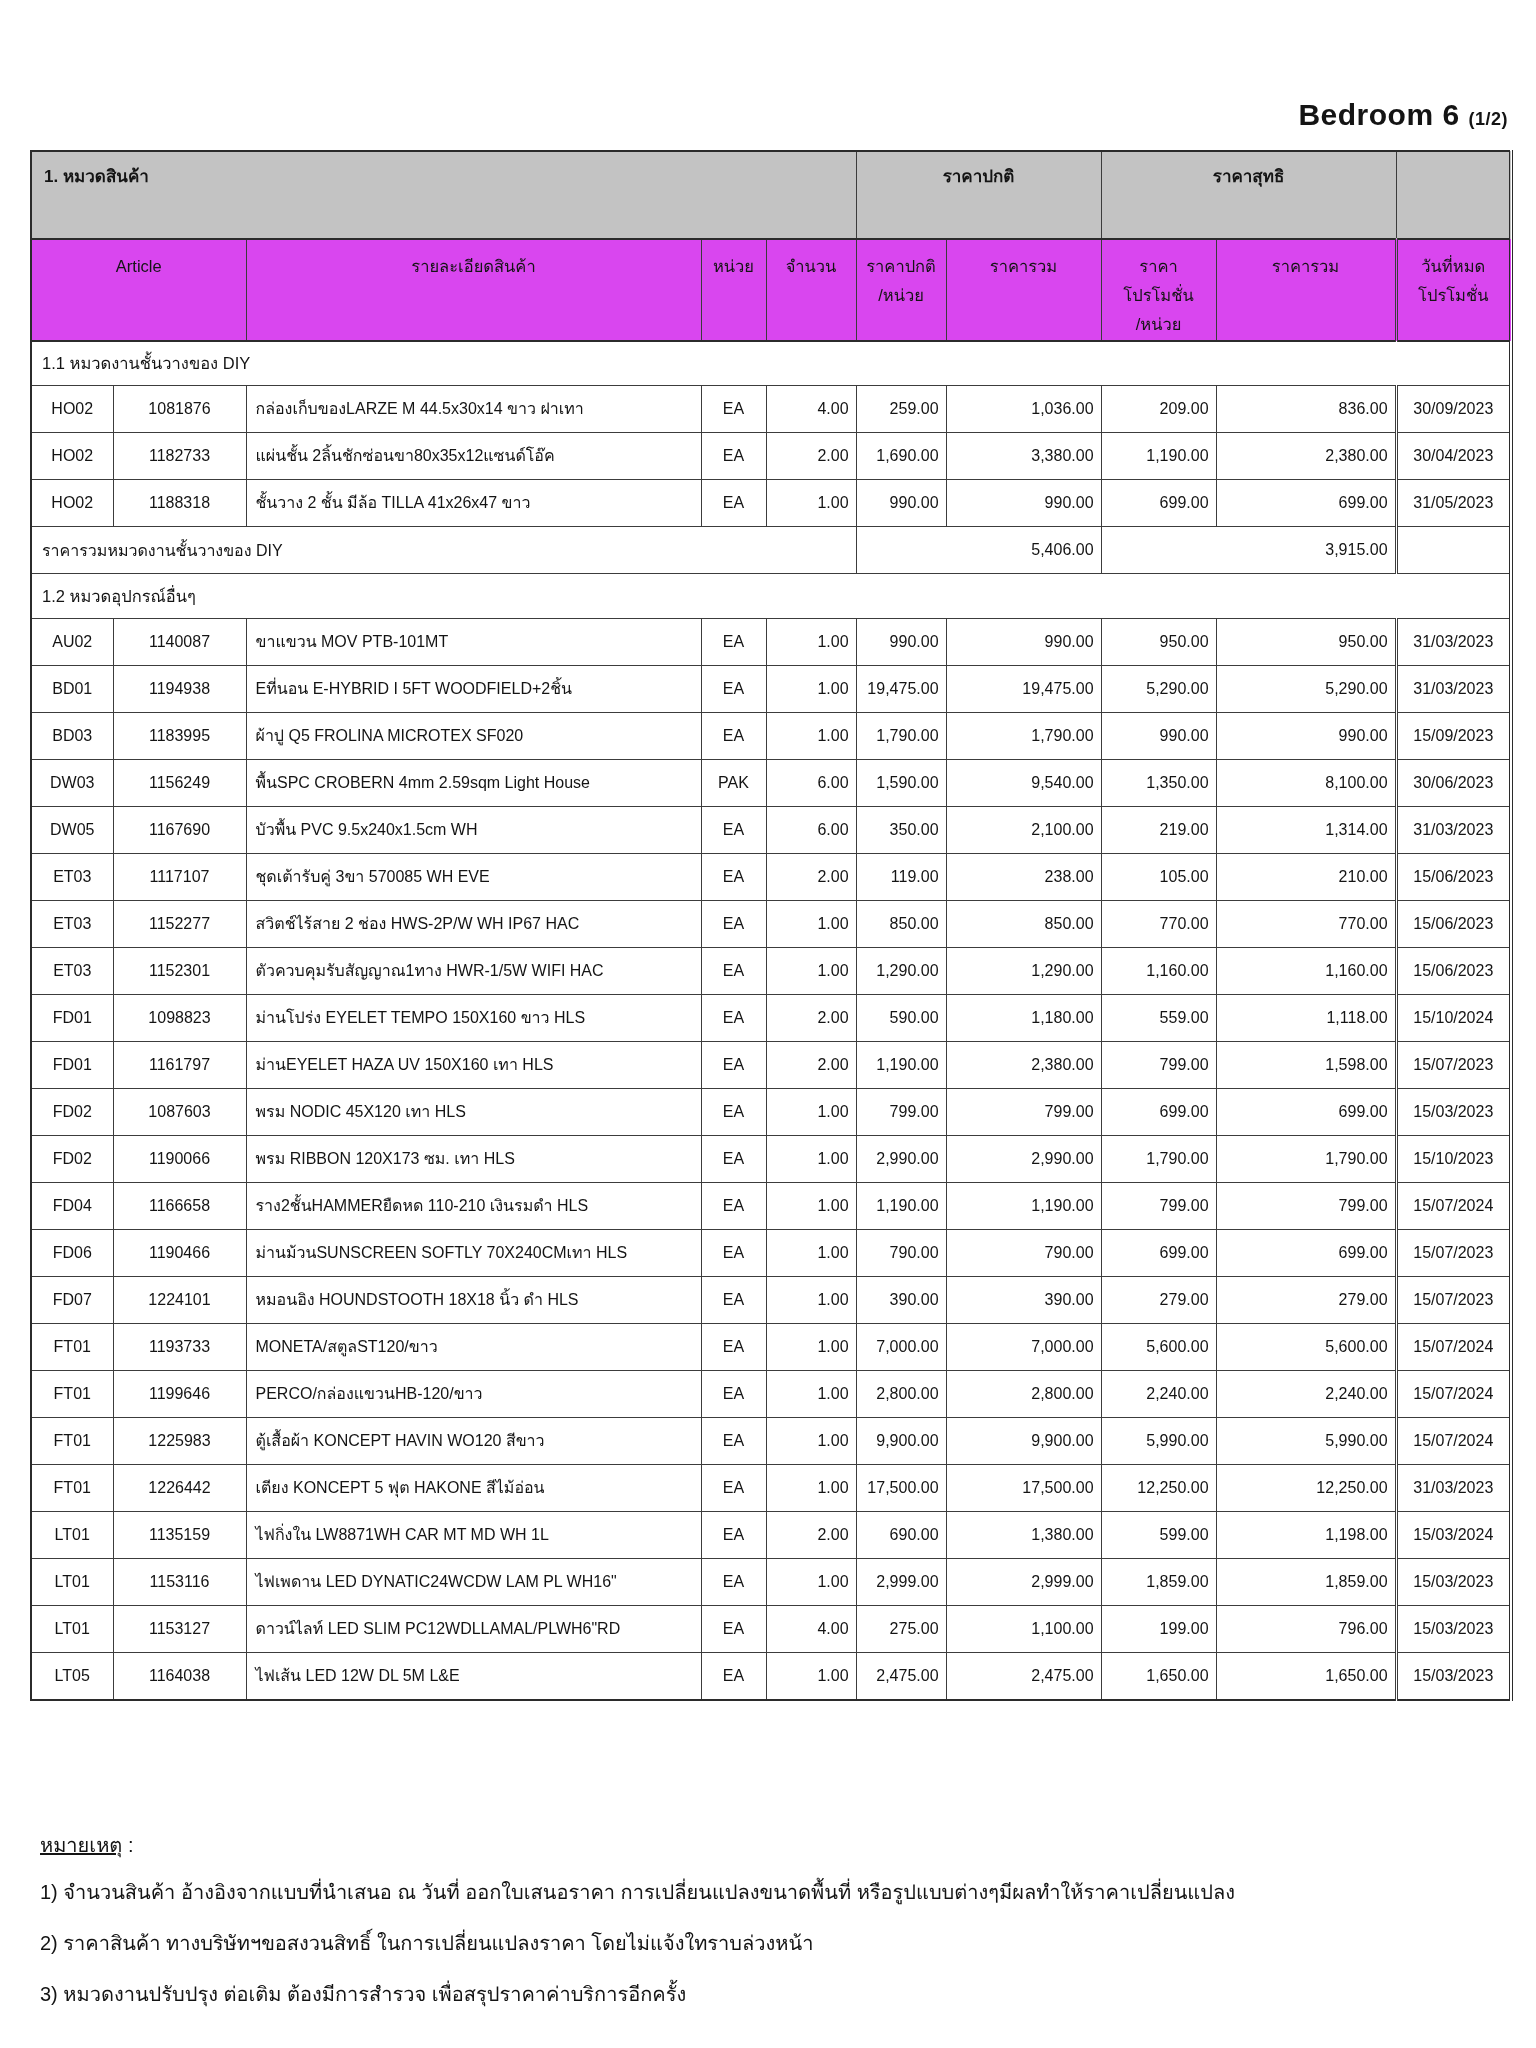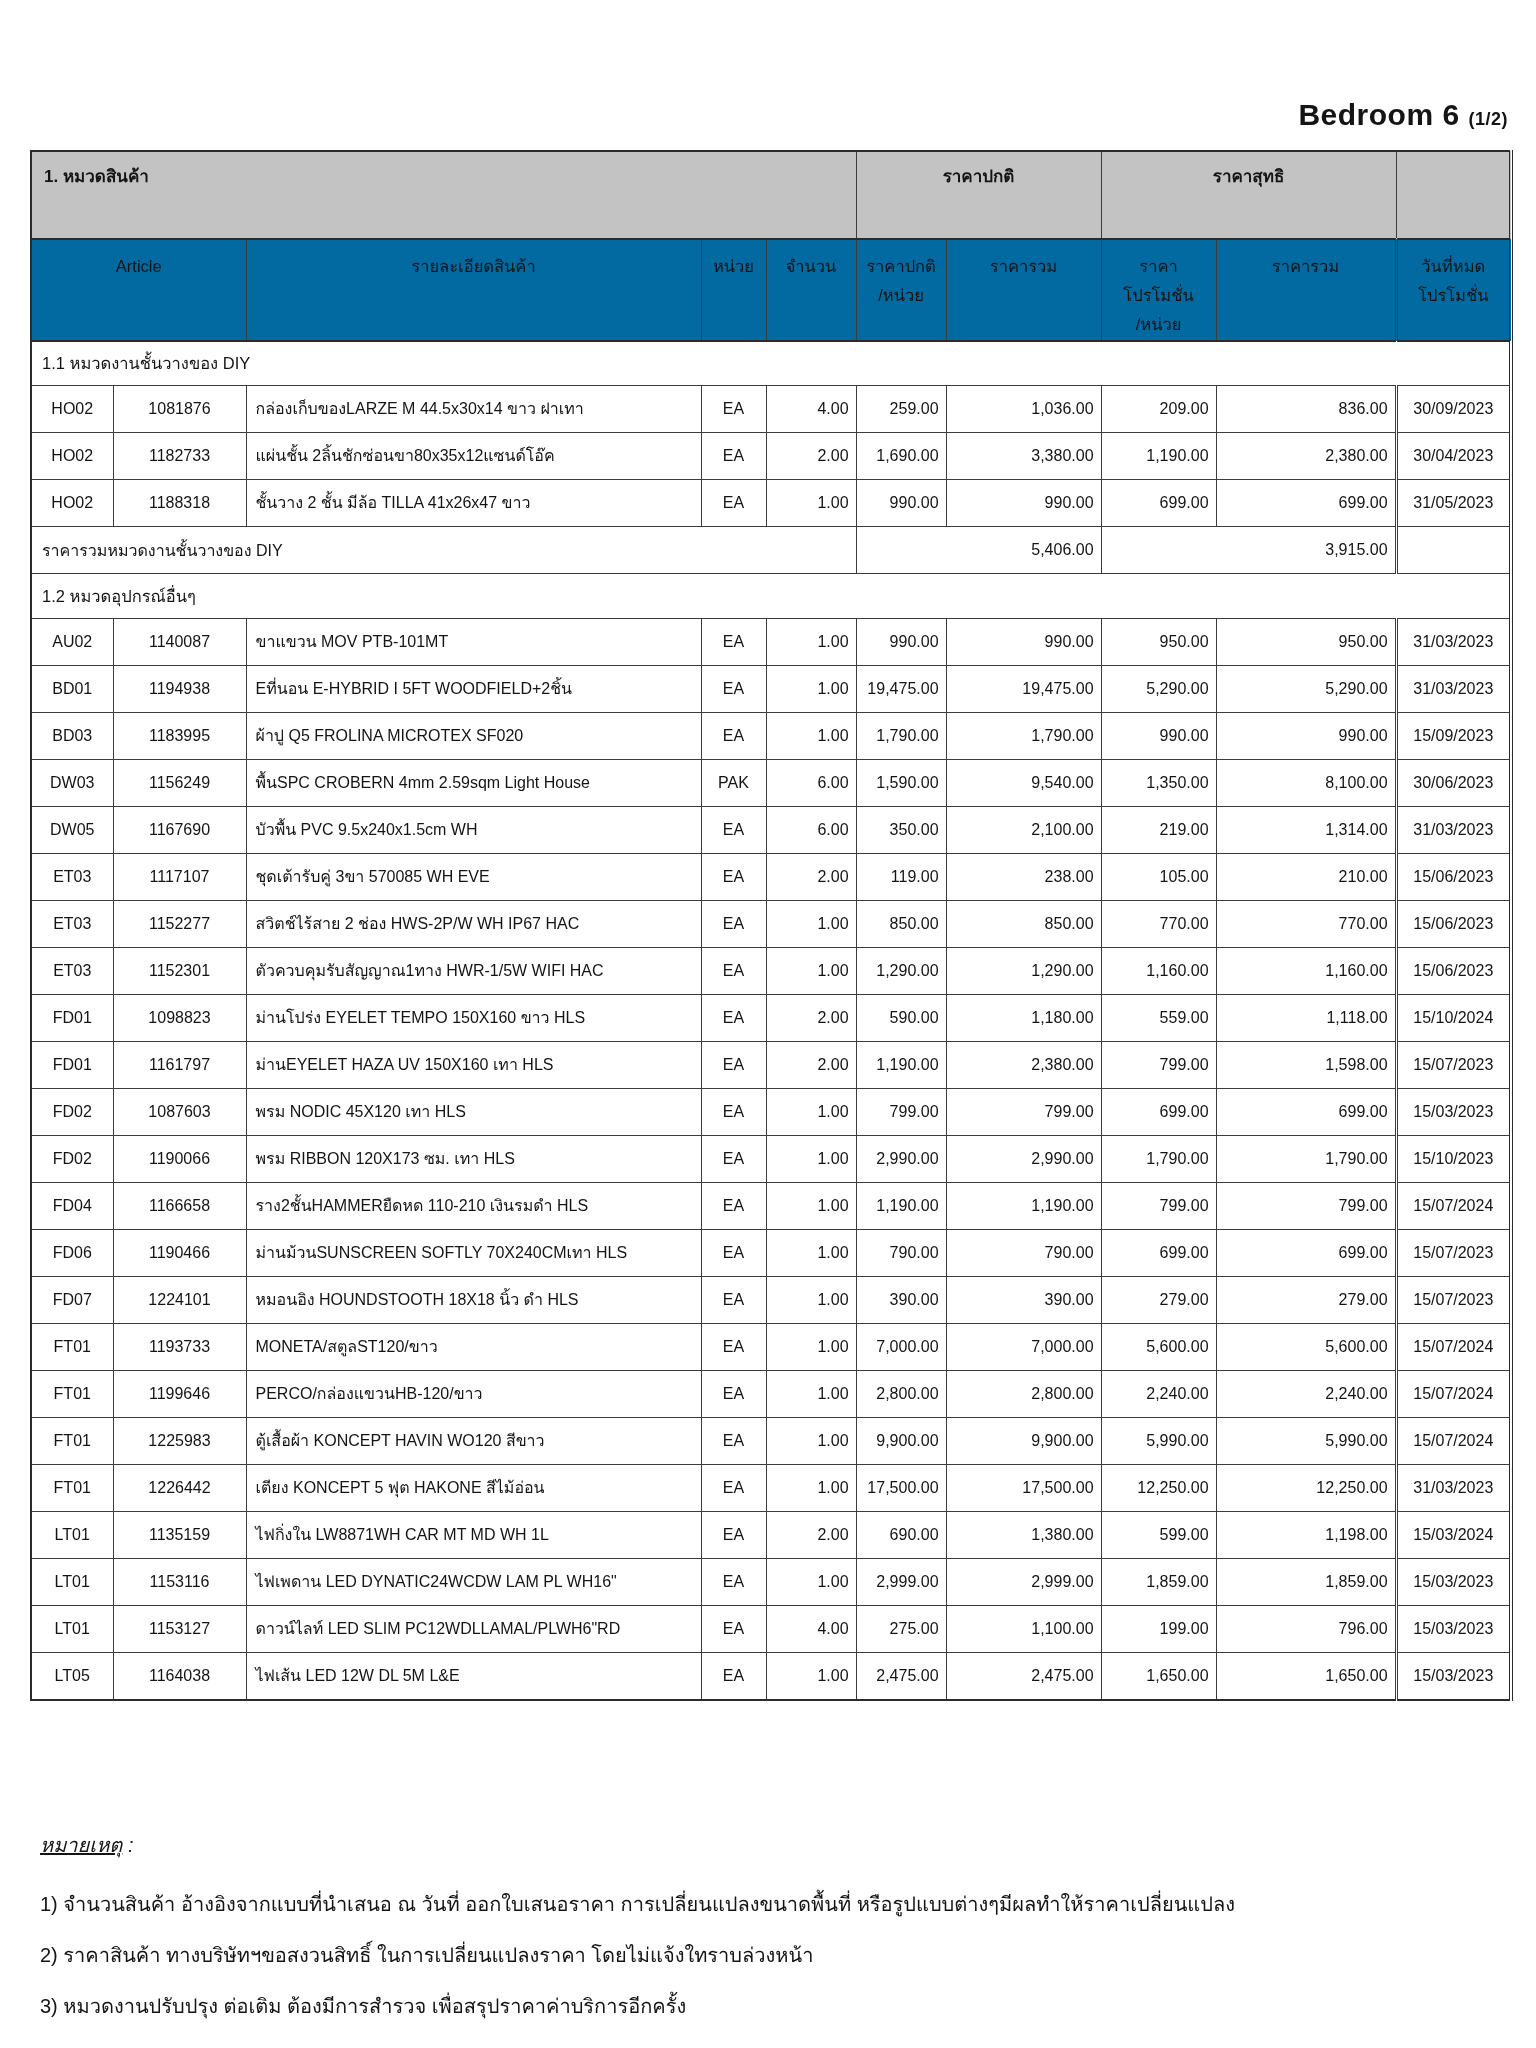--- a/index.html
+++ b/index.html
@@ -28,38 +28,38 @@
     font-size:17px;font-weight:bold;padding-top:10px;
     border-bottom:2px solid #2b2b2b;
   }
   .band .cat{text-align:left;padding-left:12px;}
   .band .bctr{text-align:center;}
   
   .cols th{
     height:92px;vertical-align:top;padding-top:12px;
     font-size:16.5px;text-align:center;
     white-space:pre-line;line-height:1.75;
-    border-bottom:2px solid #2b2b2b;background:#0369a1;
+    border-bottom:2px solid #2b2b2b;background:#d946ef;
   }
   
   .sec-cell{
     height:45px;text-align:left;padding-left:10px;
     font-size:16.5px;vertical-align:middle;
   }
   
   .item-row td{height:47px;vertical-align:middle;font-size:16px;}
   .c-ctr{text-align:center;font-size:15.5px;}
   .c-desc{text-align:left;padding-left:9px;line-height:1.25;}
   .c-num{text-align:right;padding-right:7px;font-size:15.5px;}
   .c-date{text-align:center;font-size:15.5px;border-left:3px double #3c3c3c;}
   .subtotal-row td{height:47px;vertical-align:middle;font-size:16px;}
   .subtotal-label{padding-left:10px;margin-left:29px;}
   
   .notes{position:absolute;left:40px;top:1832px;font-size:20px;line-height:1.35;}
-  .notes-heading{margin-bottom:32px;font-style:italic;}
+  .notes-heading{margin-bottom:20px;}
   .notes-heading .u{text-decoration:underline;}
   .note{margin-bottom:24px;white-space:nowrap;}
 </style>
 </head>
 <body>
 
 <div class="page-title"><span>Bedroom 6</span> <span class="pg">(1/2)</span></div>
 
 <div class="doc">
   <table>

